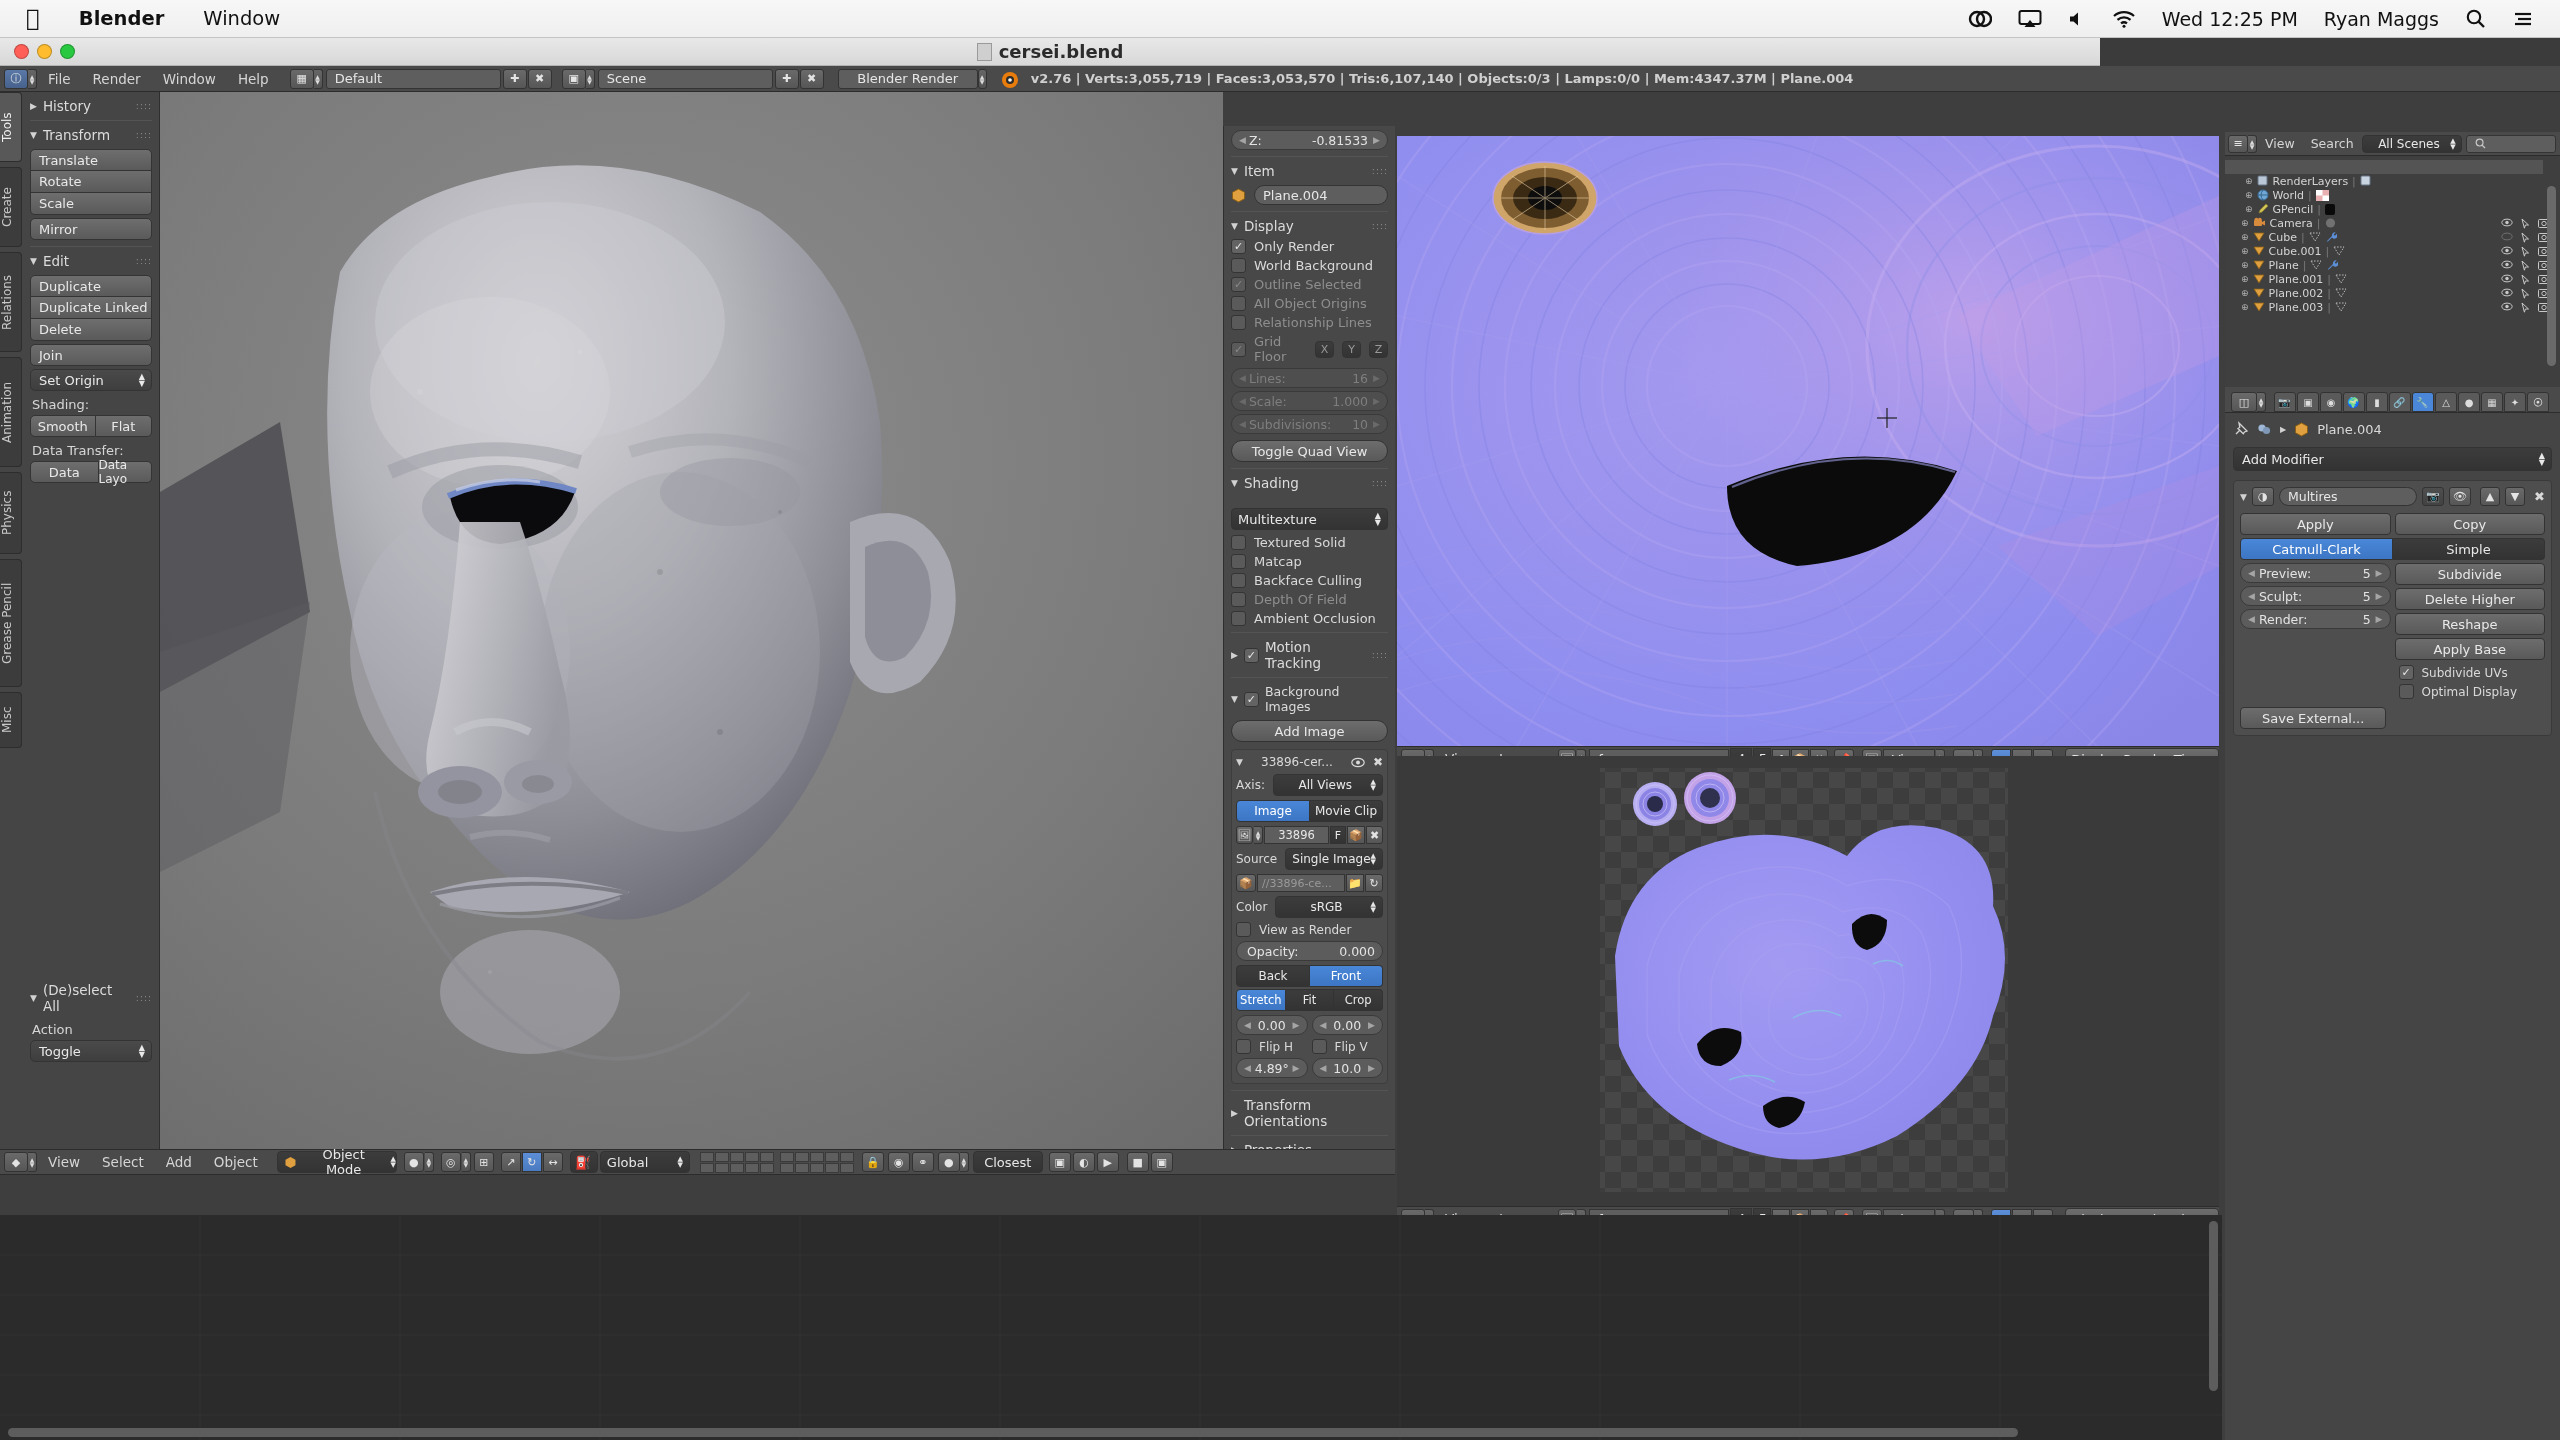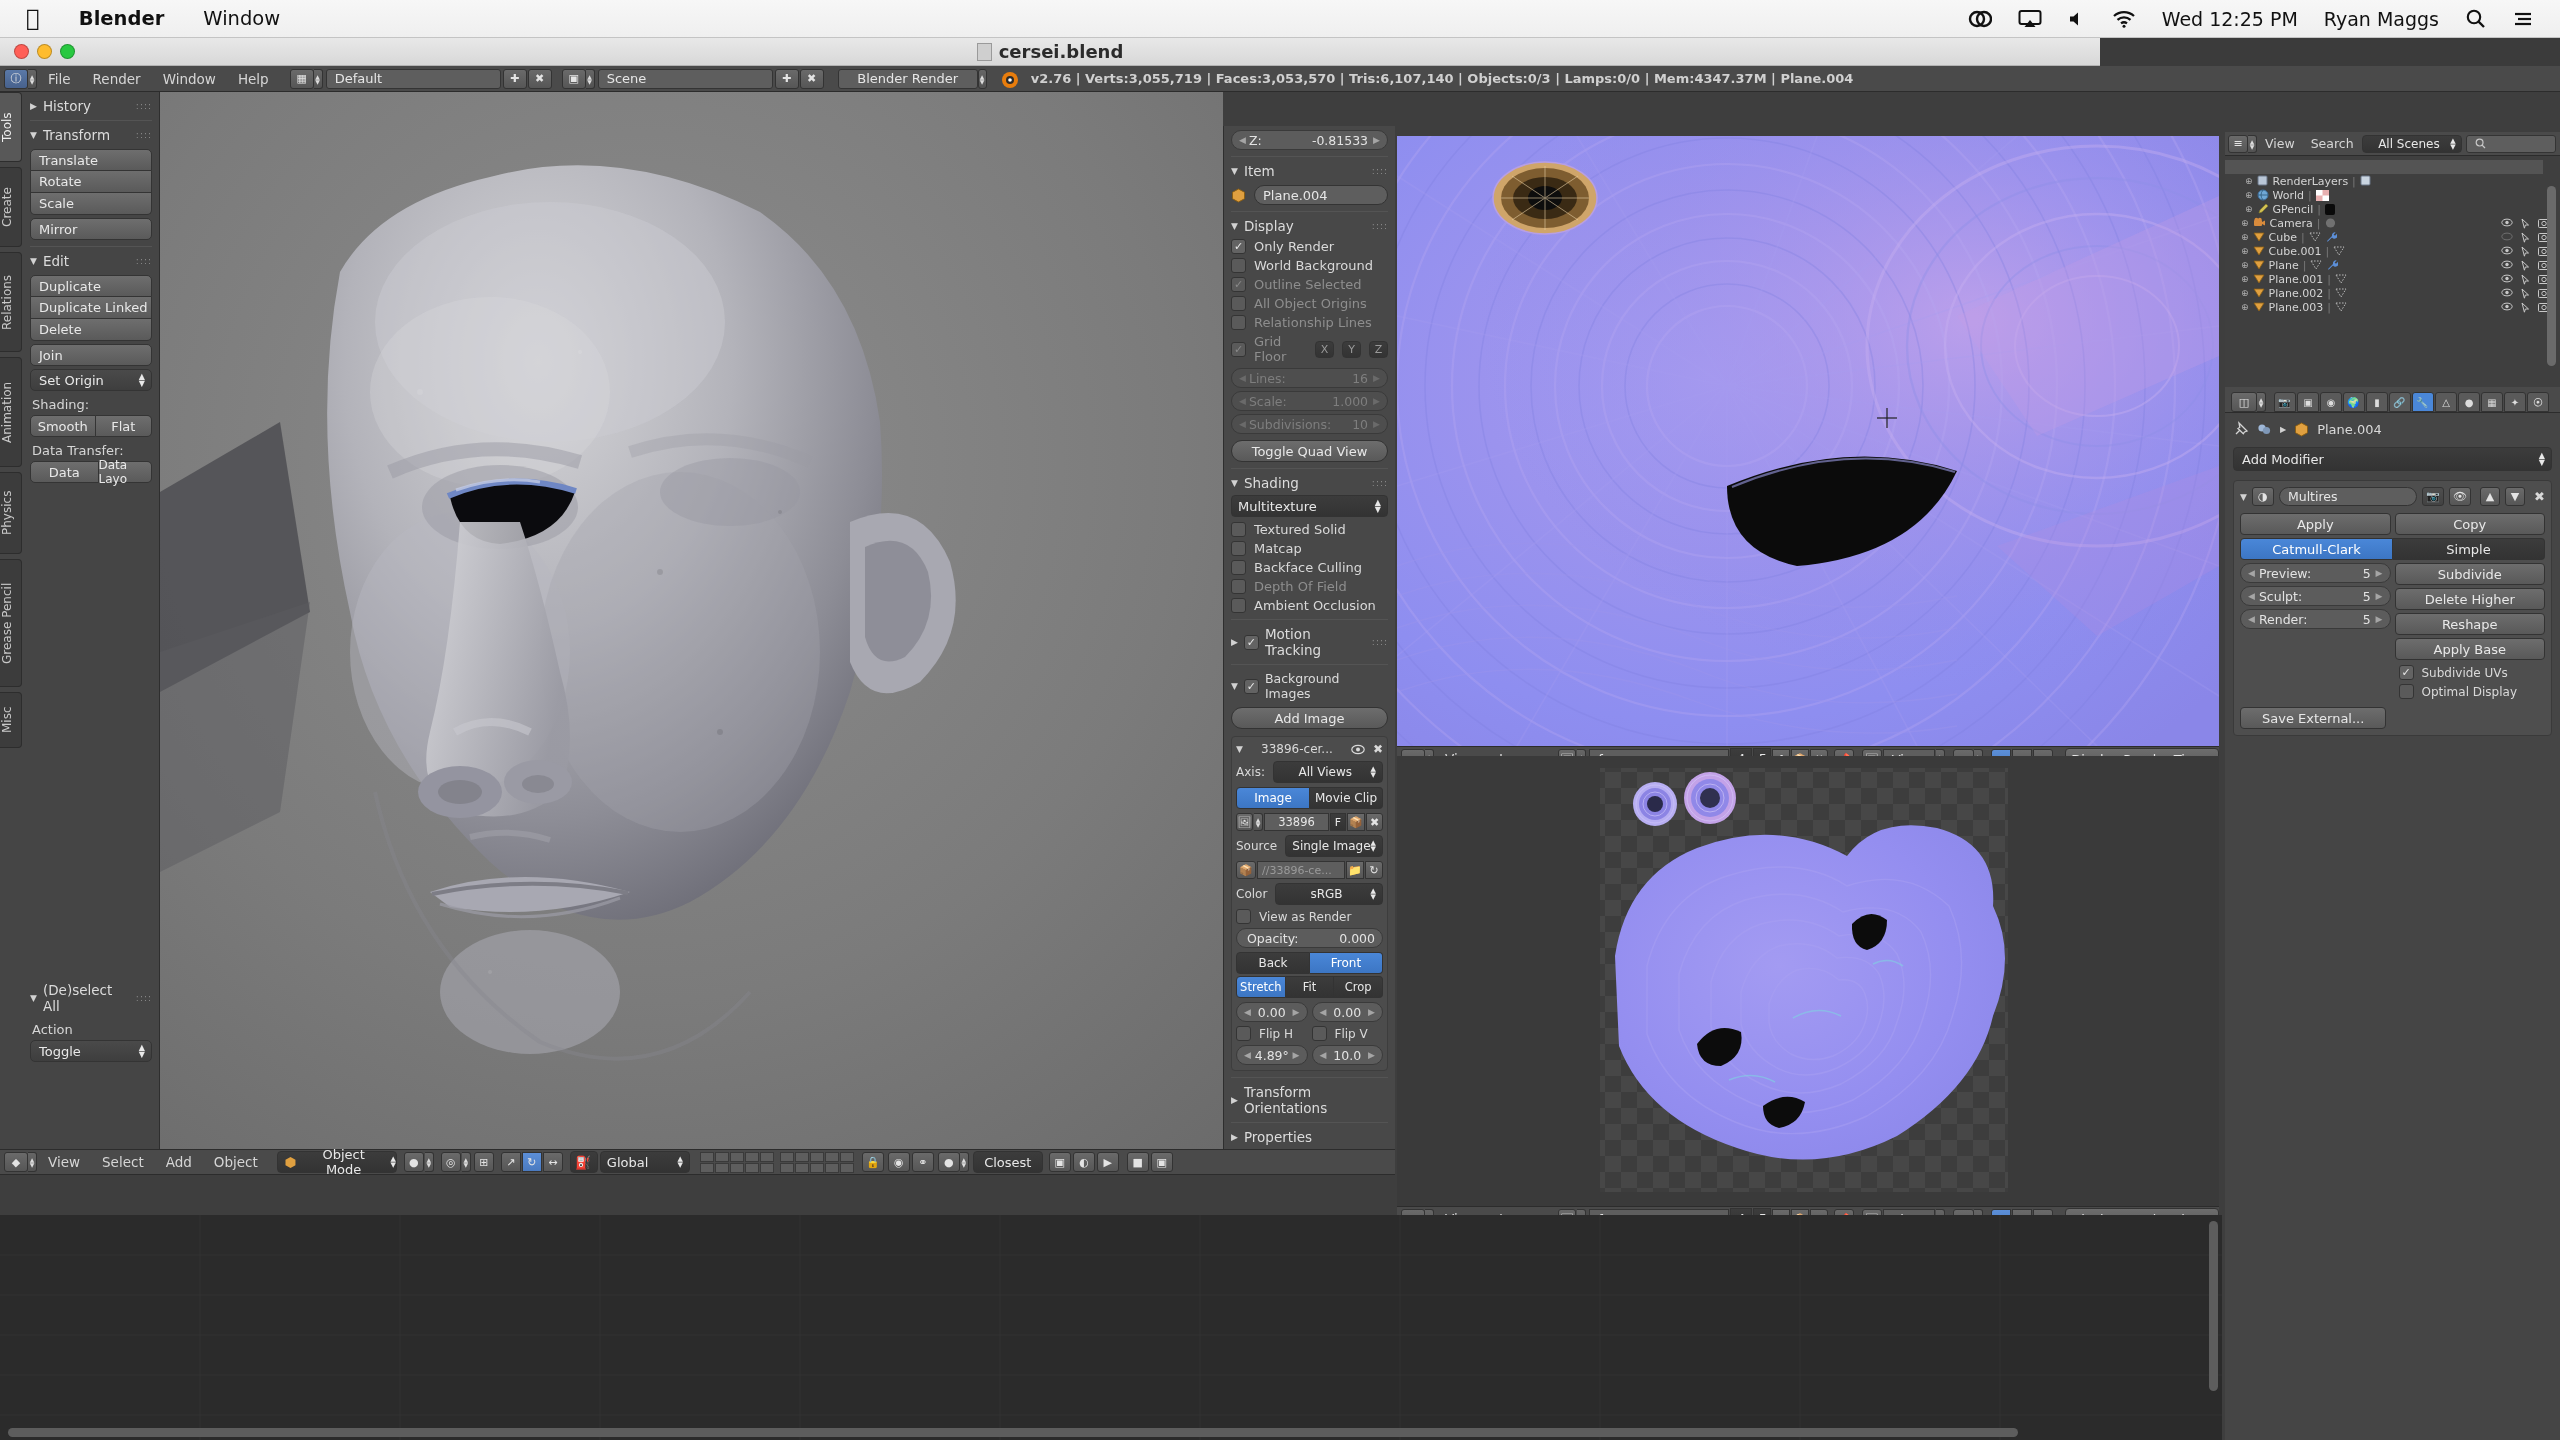--- a/index.html
+++ b/index.html
@@ -431,21 +431,21 @@
           </div>
         <div class="btn pill" style="margin-top:6px">Toggle Quad View</div>
       </div>
       <div class="sep"></div>
 
       <div class="sect">
         <span class="tri">▼</span>
         <span>Shading</span>
         <span class="grip">::::</span>
       </div>
-      <div class="btn dark" style="margin-top:4px;justify-content:space-between;padding:0 6px;border-radius:4px">
+      <div class="btn dark" style="margin-top:17px;justify-content:space-between;padding:0 6px;border-radius:4px">
         <span>Multitexture</span>
         <span style="font-size:8px;line-height:7px">▲<br>▼</span>
       </div>
       <div style="margin-top:5px">
         <div class="row" style="margin-bottom:4px">
             <span class="cbx"></span>
             <span>Textured Solid</span>
           </div>
         <div class="row" style="margin-bottom:4px">
             <span class="cbx"></span>

